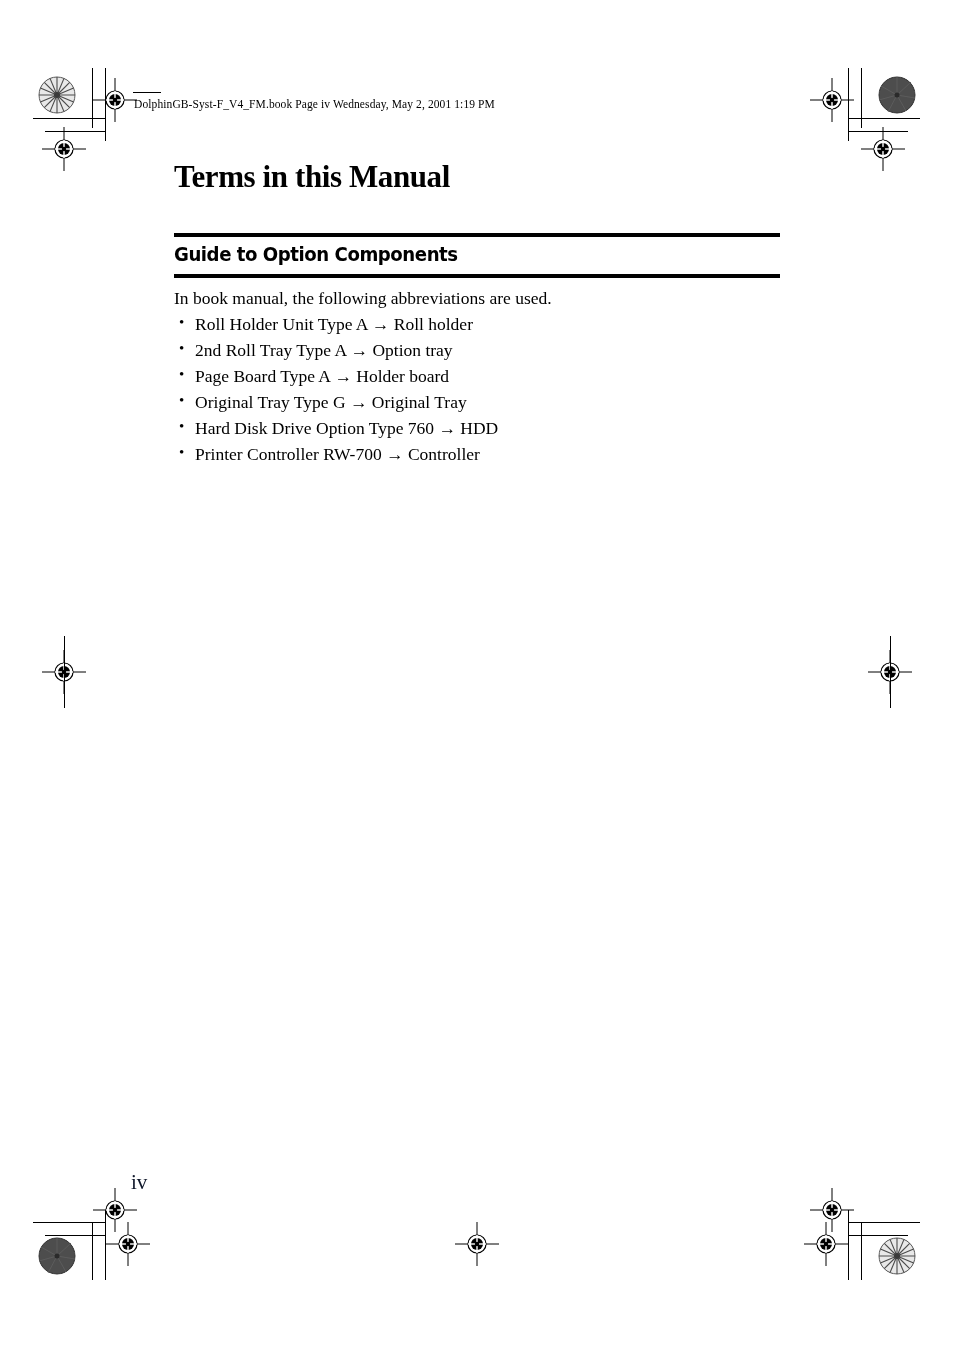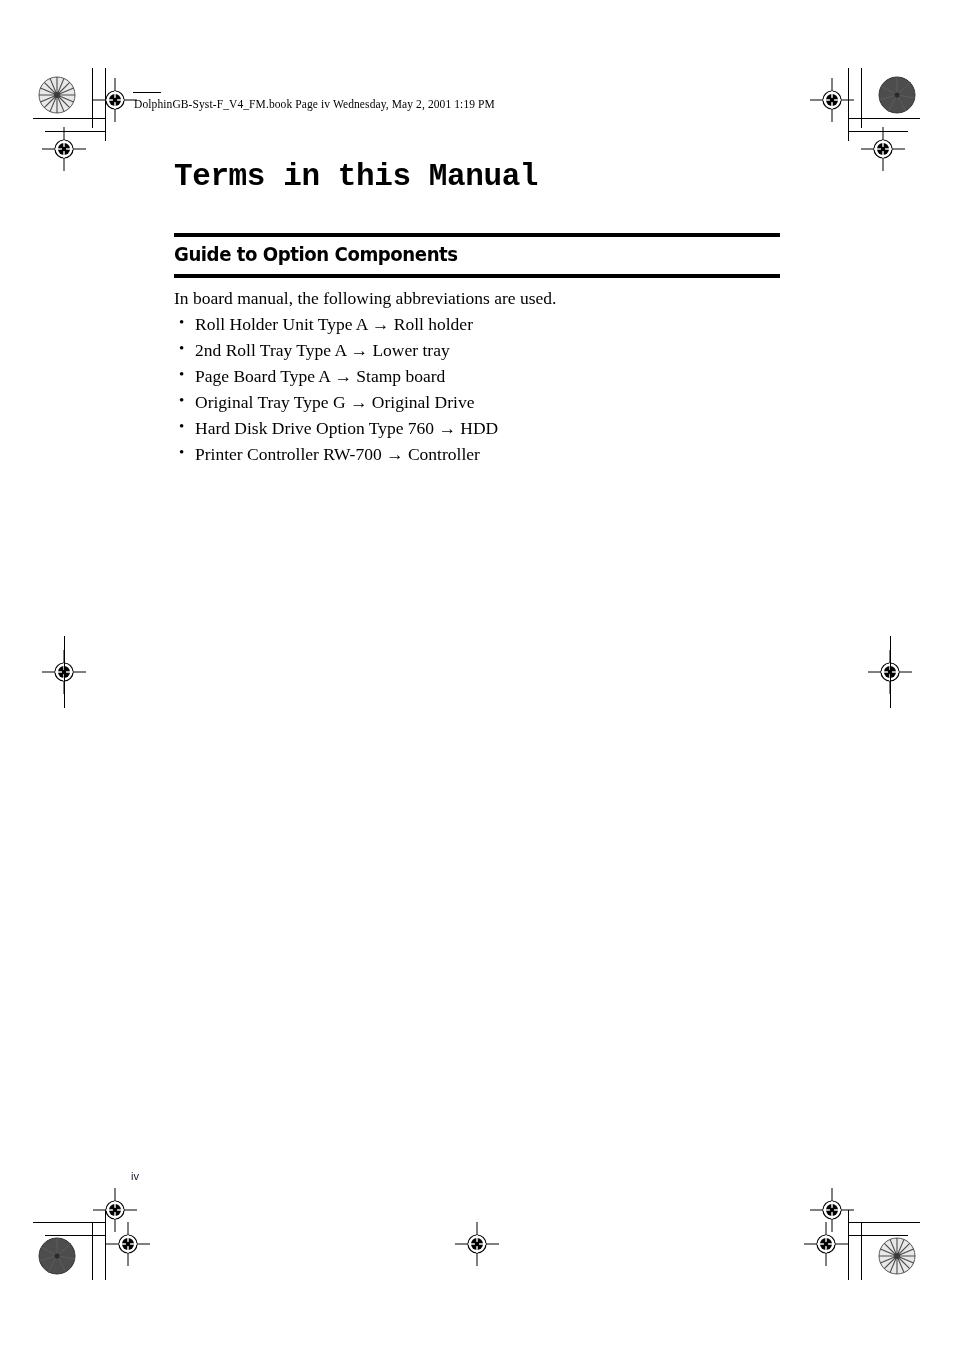--- a/index.html
+++ b/index.html
@@ -59,21 +59,21 @@
   }
 
   
   .content {
     position: absolute;
     left: 174px;
     top: 160px;
     width: 606px;
   }
   .chapter-title {
-    font-family: Liberation Mono, monospace;
+    font-family: Liberation Serif, serif;
     font-weight: bold;
     font-size: 31px;
     letter-spacing: -0.4px;
     line-height: 1.1;
     margin: 0;
     color: #000000;
   }
   .rule-thick {
     height: 4px;
     background: #000000;
@@ -121,22 +121,22 @@
     font-size: 15px;
     line-height: 1.0;
   }
   .arrow { font-size: 17.5px; }
 
   
   .folio {
     position: absolute;
     left: 131px;
     top: 1170px;
-    font-family: Liberation Sans, sans-serif;
-    font-size: 11px;
+    font-family: Liberation Serif, serif;
+    font-size: 21px;
     color: #0f172a;
   }
 </style>
 </head>
 <body>
 
 <div id="page">
 
   <div class="crop-line crop-v" style="left:92px; top:68px; height:60px;"></div>
   <div class="crop-line crop-v" style="left:105px; top:68px; height:73px;"></div>
@@ -380,46 +380,46 @@
   <div class="content">
 
     <h1 class="chapter-title">Terms in this Manual</h1>
 
     <div class="rule-thick rule-top"></div>
 
     <h2 class="section-title">Guide to Option Components</h2>
 
     <div class="rule-thick rule-bottom"></div>
 
-    <p class="intro">In board manual, the following abbreviations are used.</p>
+    <p class="intro">In book manual, the following abbreviations are used.</p>
 
     <ul class="term-list">
       <li>
         <span class="bullet">•</span>
         <span>Roll Holder Unit Type A</span>
         <span class="arrow"> →</span>
         <span> Roll holder</span>
       </li>
       <li>
         <span class="bullet">•</span>
         <span>2nd Roll Tray Type A</span>
         <span class="arrow"> →</span>
-        <span> Lower tray</span>
+        <span> Option tray</span>
       </li>
       <li>
         <span class="bullet">•</span>
         <span>Page Board Type A</span>
         <span class="arrow"> →</span>
-        <span> Stamp board</span>
+        <span> Holder board</span>
       </li>
       <li>
         <span class="bullet">•</span>
         <span>Original Tray Type G</span>
         <span class="arrow"> →</span>
-        <span> Original Drive</span>
+        <span> Original Tray</span>
       </li>
       <li>
         <span class="bullet">•</span>
         <span>Hard Disk Drive Option Type 760</span>
         <span class="arrow"> →</span>
         <span> HDD</span>
       </li>
       <li>
         <span class="bullet">•</span>
         <span>Printer Controller RW-700</span>

